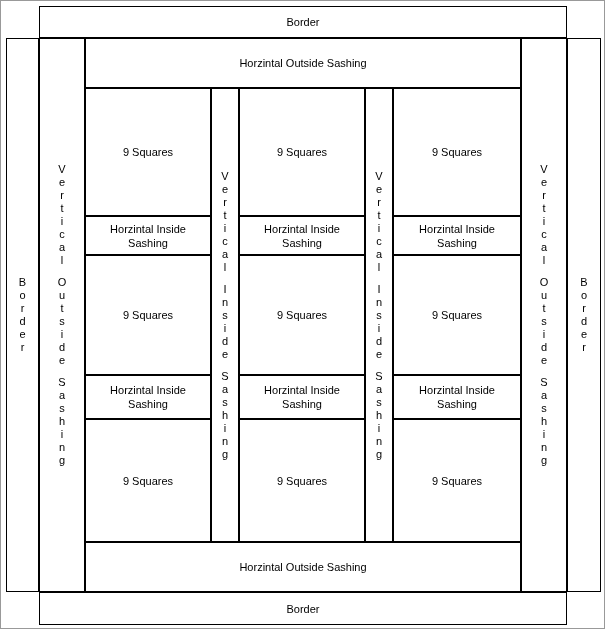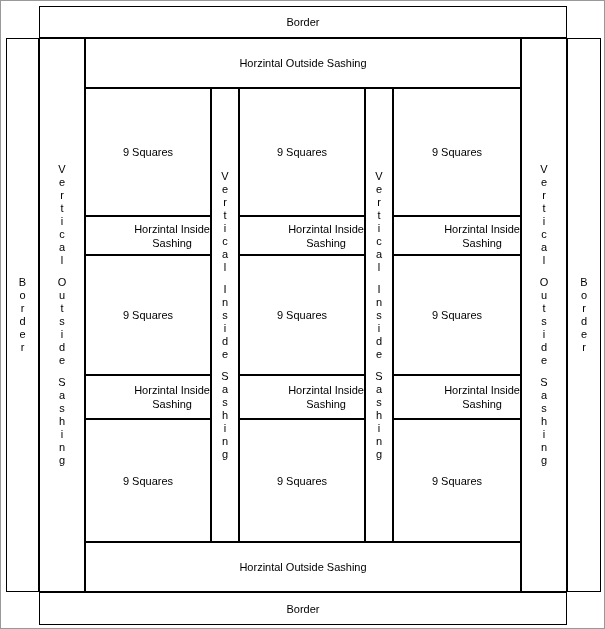--- a/index.html
+++ b/index.html
@@ -47,21 +47,20 @@
   .vtext .ch {
     display: block;
     height: 13px;
   }
   .vtext .sp {
     display: block;
     height: 9px;
   }
   .lbl {
     white-space: pre-line;
-    justify-content: flex-end;
   }
 </style>
 </head>
 <body>
 
 <div id="page" class="box outer-frame" style="left:0;top:0;width:605px;height:629px;border:1px solid #999999;display:block;">
 
   <div class="box" style="left:38px;top:5px;width:528px;height:32px;">
     <span>Border</span>
   </div>

